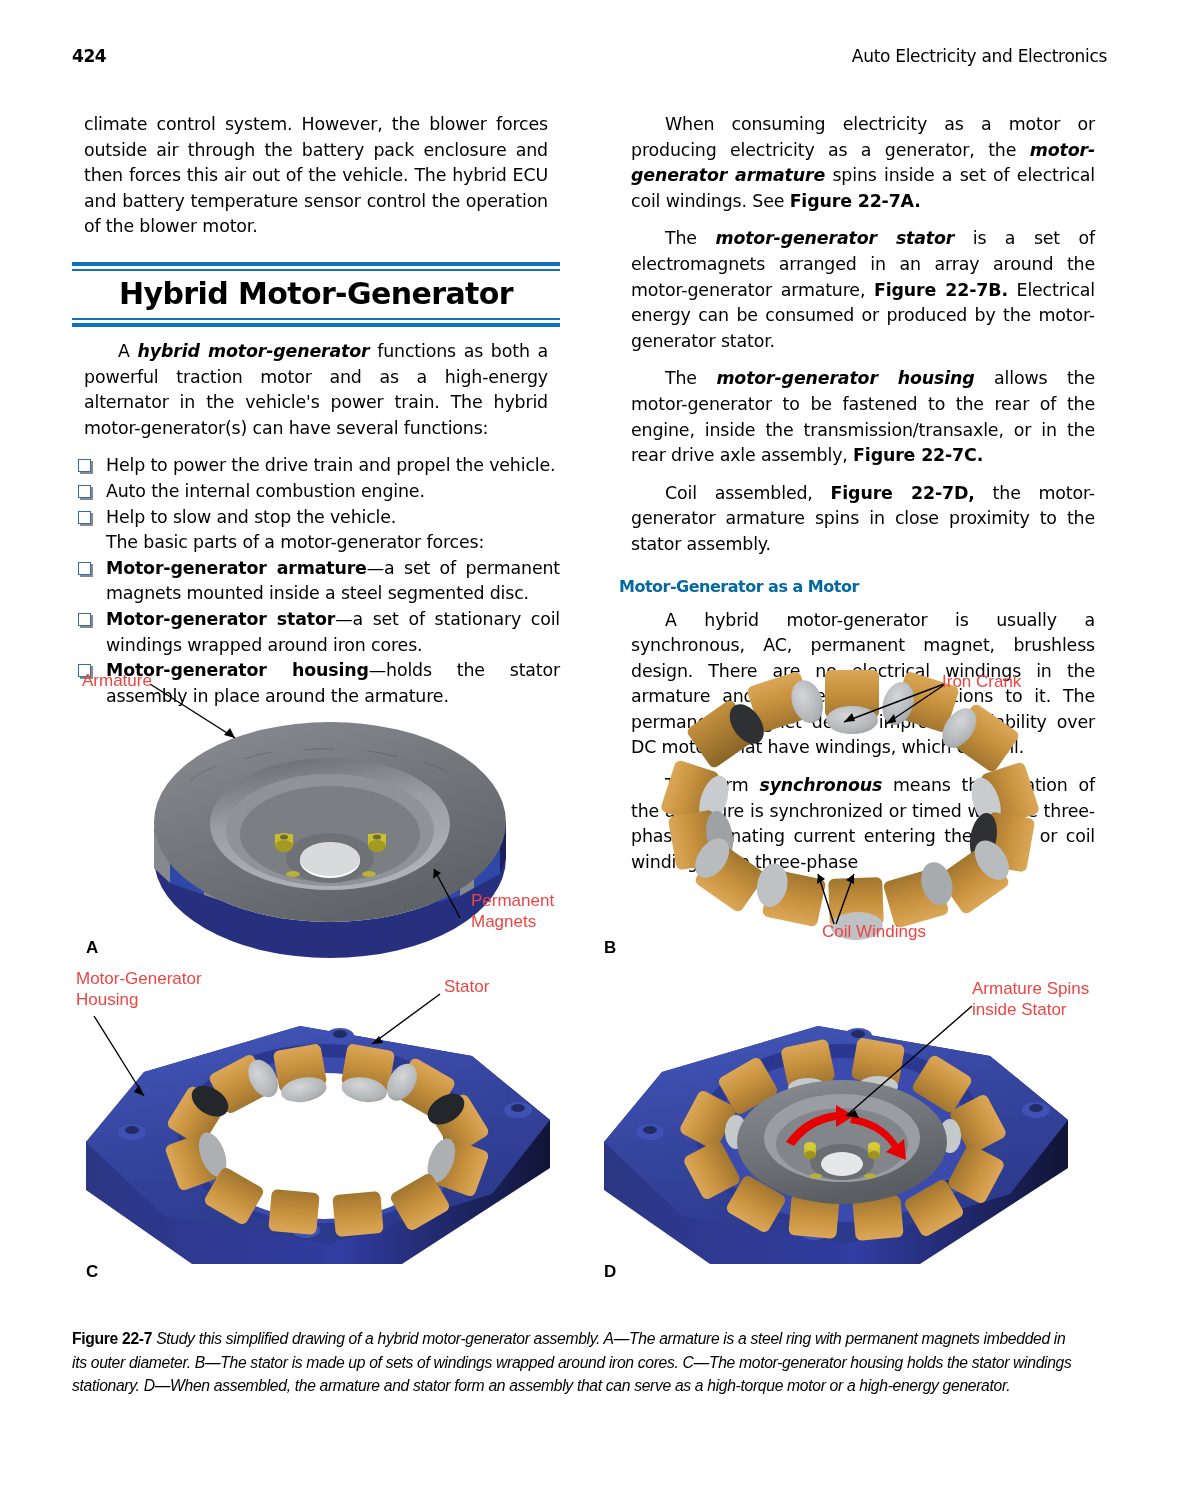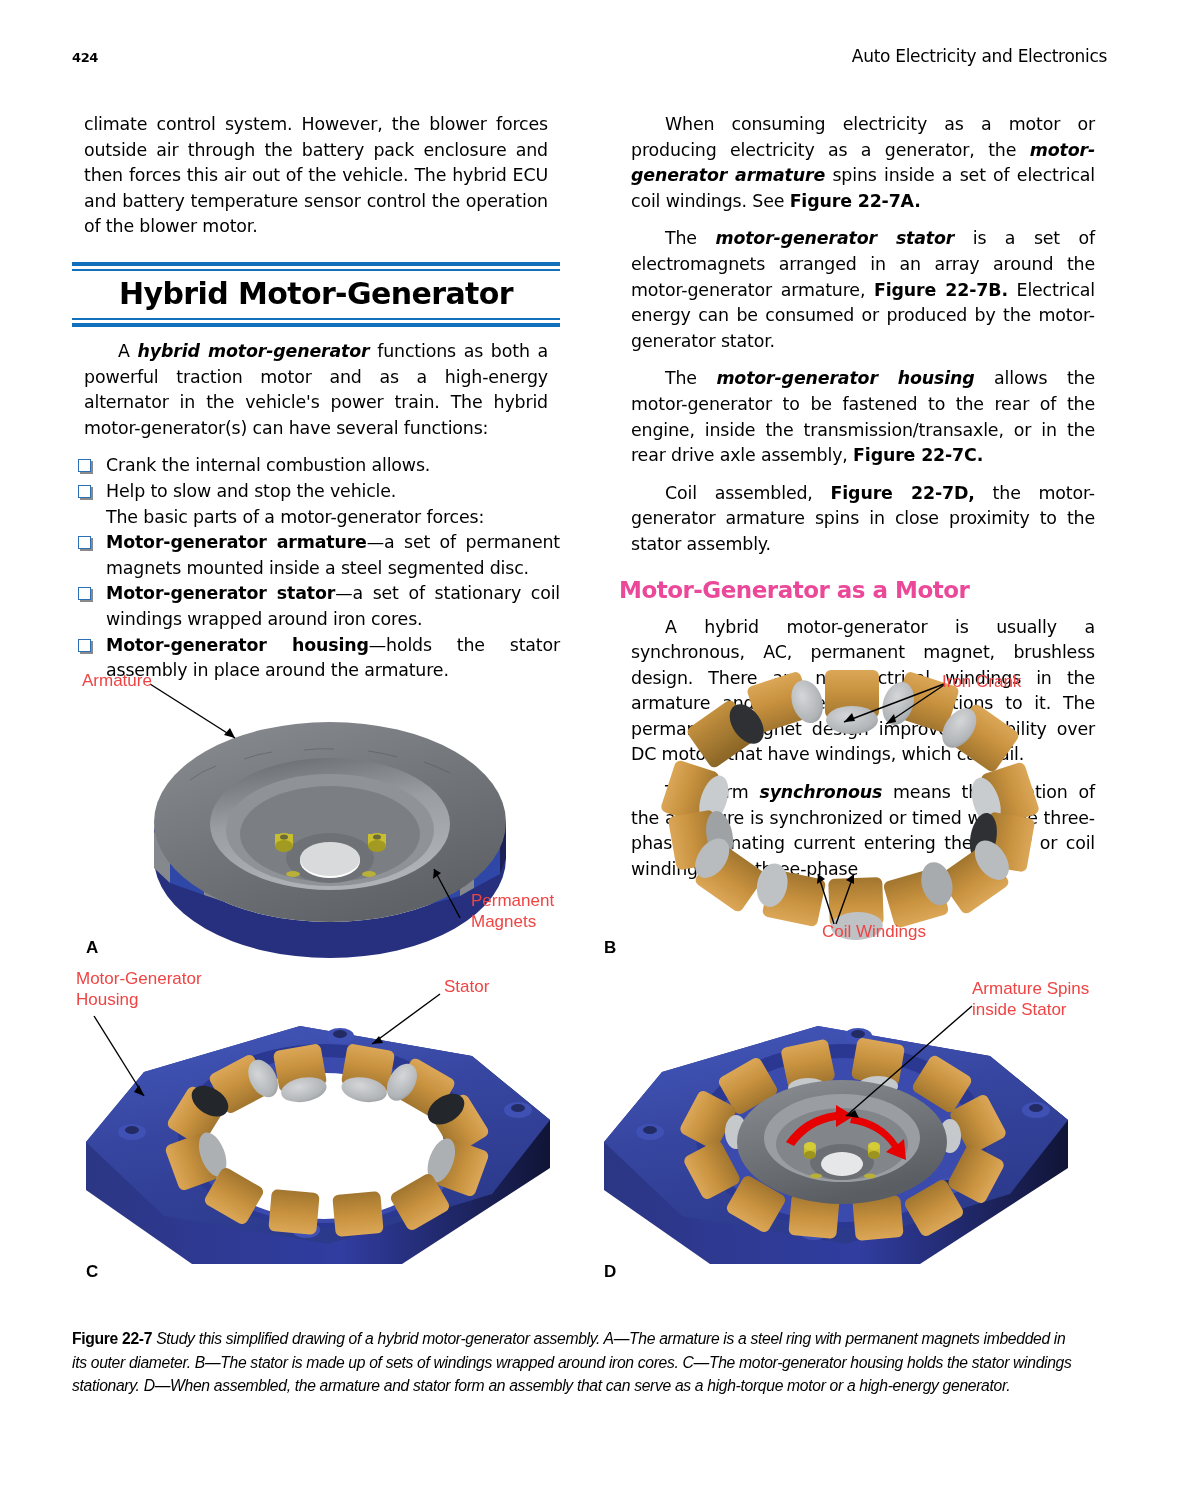--- a/index.html
+++ b/index.html
@@ -31,21 +31,21 @@
     top: 46px;
     width: 1035px;
     height: 26px;
     display: flex;
     justify-content: space-between;
     align-items: baseline;
   }
   .folio {
     font-family: "DejaVu Sans", sans-serif;
     font-weight: 700;
-    font-size: 13px;
+    font-size: 17px;
     letter-spacing: -0.4px;
   }
   .booktitle {
     font-family: "DejaVu Sans", sans-serif;
     font-weight: 400;
     font-size: 17px;
     letter-spacing: -0.3px;
   }
 
   
@@ -106,23 +106,23 @@
     font-size: 30px;
     letter-spacing: -0.6px;
     color: #000;
   }
 
   
   h2.bhead {
     margin: 19px 0 5px 0;
     font-family: "DejaVu Sans", sans-serif;
     font-weight: 700;
-    font-size: 23px;
+    font-size: 16px;
     letter-spacing: -0.5px;
-    color: #ec4899;
+    color: #0369a1;
   }
 
   
   ul.checklist {
     margin: 0;
     padding: 0;
     list-style: none;
   }
   ul.checklist li {
     position: relative;
@@ -241,21 +241,25 @@
           <div class="rule-gap"></div>
           <div class="rule-thick"></div>
         </div>
       </div>
 
       <p class="bodytext indent"><span>A </span><span class="bi">hybrid motor-generator</span><span> functions as both a powerful traction motor and as a high-energy alternator in the vehicle's power train. The hybrid motor-generator(s) can have several functions:</span></p>
 
       <ul class="checklist">
         <li>
           <span class="chkbox"></span>
-          <span>Crank the internal combustion allows.</span>
+          <span>Help to power the drive train and propel the vehicle.</span>
+        </li>
+        <li>
+          <span class="chkbox"></span>
+          <span>Auto the internal combustion engine.</span>
         </li>
         <li>
           <span class="chkbox"></span>
           <span>Help to slow and stop the vehicle.</span>
         </li>
         <li class="noindent-cont">
           <span>The basic parts of a motor-generator forces:</span>
         </li>
         <li>
           <span class="chkbox"></span>

